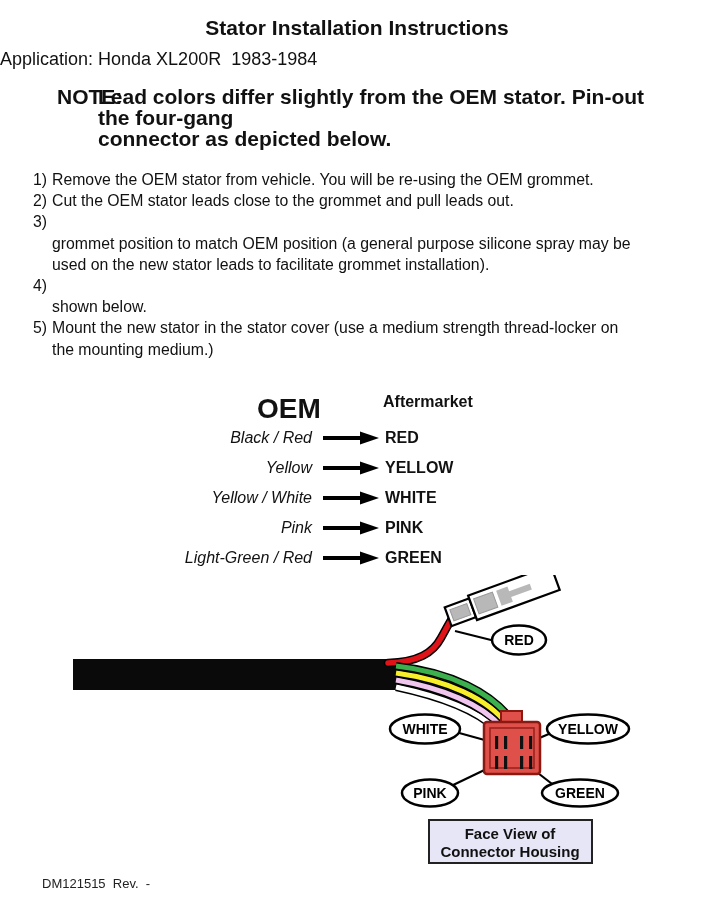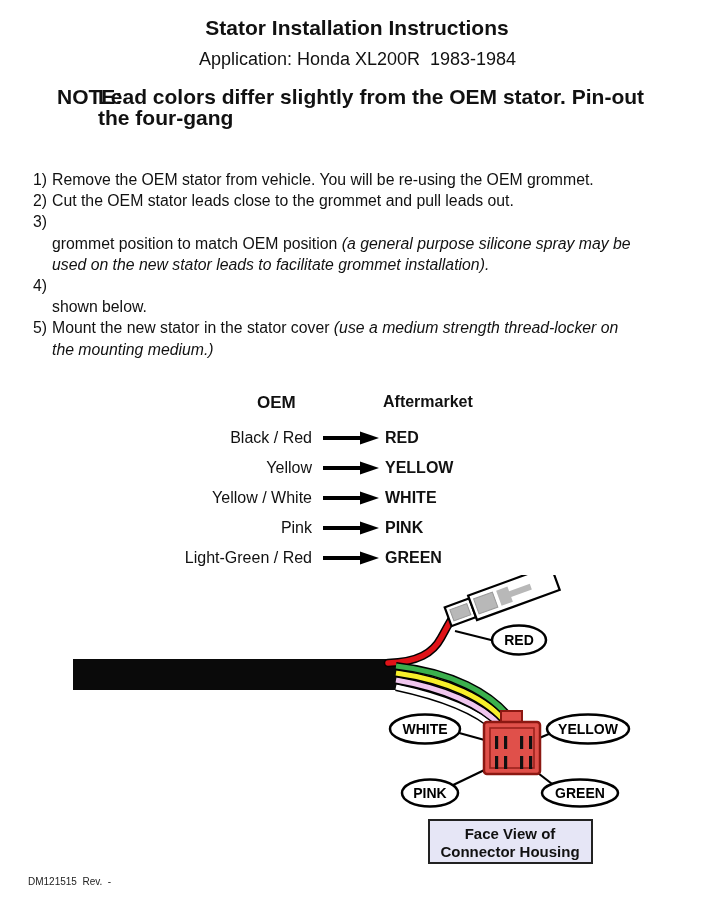--- a/index.html
+++ b/index.html
@@ -10,60 +10,60 @@
     font-family:"Liberation Sans", sans-serif;
     color:#111;
     overflow:hidden;
   }
   .title{
     position:absolute;top:16px;left:0;width:714px;
     text-align:center;font-size:21px;font-weight:bold;margin:0;
   }
   .subtitle{
     position:absolute;top:49px;left:0;width:715px;
-    text-align:center;font-size:18px;white-space:pre;
+    font-size:18px;white-space:pre;
   }
   .note{
     position:absolute;top:86px;left:57px;width:610px;
     font-size:21px;font-weight:bold;line-height:21px;
   }
   .note-label{position:absolute;left:0;top:0;}
   .note-text{margin-left:41px;}
   .steps{
     position:absolute;top:169px;left:33px;width:660px;
     font-size:15.8px;line-height:21.2px;
   }
   .step{position:relative;padding-left:19px;}
   .step .num{position:absolute;left:0;top:0;}
-  .it{font-style:italic;margin-top:44px;}
+  .it{margin-top:44px;}
   .mapping{position:absolute;top:393px;left:0;width:715px;height:185px;}
-  .map-h-oem{position:absolute;left:257px;top:0;font-size:17px;font-weight:bold;}
+  .map-h-oem{position:absolute;left:257px;top:0;font-size:28px;font-weight:bold;}
   .map-h-am{position:absolute;left:383px;top:0;font-size:16px;font-weight:bold;}
   .map-rows{position:absolute;top:30px;left:0;width:715px;}
   .map-row{position:relative;height:30px;line-height:30px;font-size:16px;}
-  .map-row .oem{position:absolute;right:403px;white-space:pre;}
+  .map-row .oem{position:absolute;right:403px;font-style:italic;white-space:pre;}
   .map-row .arrow{position:absolute;left:322px;top:7px;}
   .map-row .am{position:absolute;left:385px;font-weight:bold;white-space:pre;}
   .diagram{position:absolute;top:575px;left:0;}
   .footer{
-    position:absolute;top:876px;left:21px;
-    font-size:10px;color:#222;white-space:pre;padding-left:7px;
+    position:absolute;top:876px;left:35px;
+    font-size:13px;color:#222;white-space:pre;padding-left:7px;
   }
 </style>
 </head>
 <body>
 
 <div class="page">
 
   <h1 class="title">Stator Installation Instructions</h1>
   <div class="subtitle">Application: Honda XL200R  1983-1984</div>
 
   <div class="note">
     <span class="note-label">NOTE:</span>
-    <div class="note-text"><span>Lead colors differ slightly from the OEM stator. Pin-out the four-gang</span><br></div>
+    <div class="note-text"><span>Lead colors differ slightly from the OEM stator. Pin-out the four-gang</span><br><span>connector as depicted below.</span></div>
   </div>
 
   <div class="steps">
   <div class="step">
     <span class="num">1)</span>
     <span class="body"><span>Remove the OEM stator from vehicle. You will be re-using the OEM grommet.</span></span>
   </div>
 
   <div class="step">
     <span class="num">2)</span>

